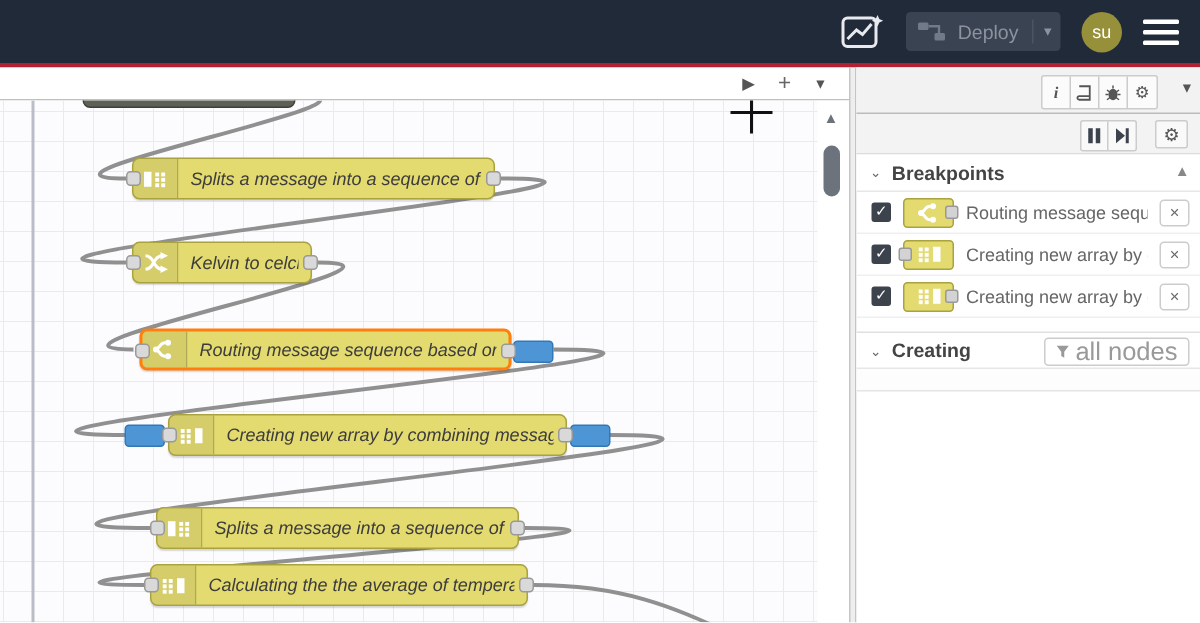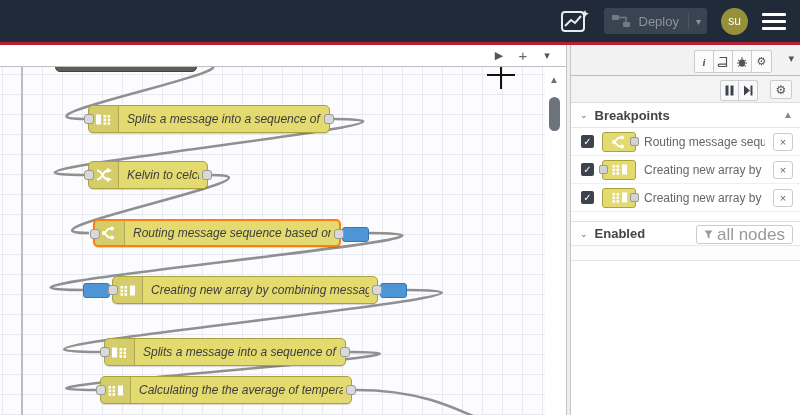--- a/index.html
+++ b/index.html
@@ -405,21 +405,21 @@
               </svg>
               <div class="mport right"></div>
             </div>
             <div class="bp-label">Creating new array by combining message sequence</div>
             <div class="bp-x">×</div>
           </div>
         </div>
 
       <div class="sec-header" id="msg-header">
         <span class="chev">⌄</span>
-        <span class="ttl">Enabled</span>
+        <span class="ttl">Creating</span>
         <span id="msg-filter">
           <span>
             <svg width="9" height="9" viewBox="0 0 9 9">
               <path d="M0.5 0.5 h8 L5.5 4.5 v4 l-2 -1.2 v-2.8 Z" fill="#999"></path>
             </svg>
           </span>
           <span>all nodes</span>
         </span>
       </div>
       <div id="msg-empty"></div>

